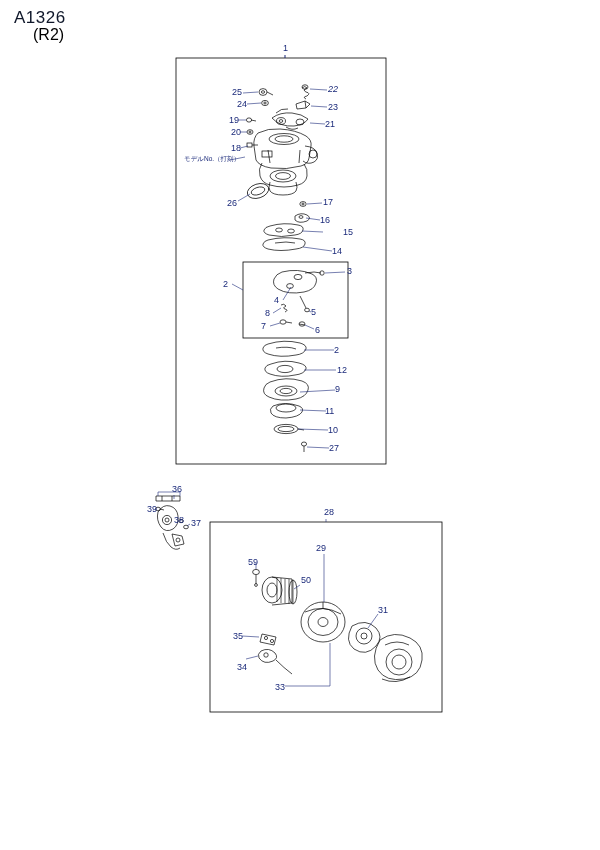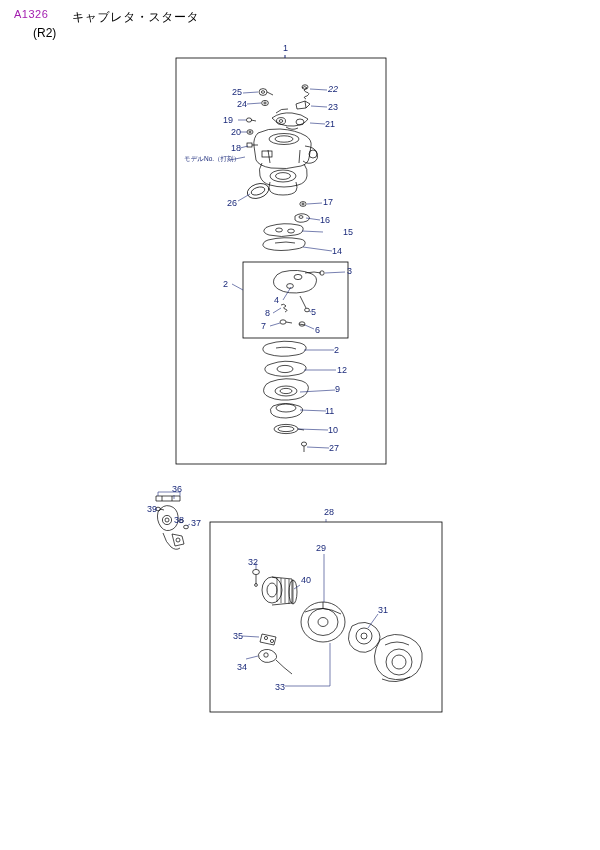--- a/index.html
+++ b/index.html
@@ -18,37 +18,37 @@
   #sheet {
     position: absolute;
     left: 0; top: 0;
     width: 600px;
     height: 850px;
   }
   .hdr-code {
     position: absolute;
     left: 14px;
     top: 8px;
-    font-size: 11px;
+    font-size: 17px;
     letter-spacing: 0.5px;
-    color: #a21caf;
+    color: #0f172a;
   }
   .hdr-title {
     position: absolute;
     left: 72px;
     top: 9px;
     font-size: 12px;
     letter-spacing: 0.5px;
     color: #000;
   }
   .hdr-sub {
     position: absolute;
     left: 33px;
     top: 26px;
-    font-size: 12px;
+    font-size: 16px;
     color: #000;
   }
   svg.layer {
     position: absolute;
     left: 0;
     top: 0;
     width: 600px;
     height: 850px;
   }
   .num {
@@ -66,21 +66,20 @@
     white-space: nowrap;
     line-height: 1;
   }
 </style>
 </head>
 <body>
 
 <div id="sheet">
 
   <div class="hdr-code">A1326</div>
-  <div class="hdr-title">キャブレタ・スタータ</div>
   <div class="hdr-sub">(R2)</div>
 
   <svg class="layer" viewBox="0 0 600 850">
     <g fill="none" stroke="#000" stroke-width="0.7">
 
       <rect x="176" y="58" width="210" height="406" stroke="#000" stroke-width="0.8"></rect>
       <rect x="243" y="262" width="105" height="76" stroke="#000" stroke-width="0.8"></rect>
       <rect x="210" y="522" width="232" height="190" stroke="#000" stroke-width="0.8"></rect>
 
       <g stroke="#1b2a7a" stroke-width="0.6">
@@ -350,34 +349,34 @@
   <div class="num" style="left:335px; top:385px;">9</div>
   <div class="num" style="left:328px; top:426px;text-align:right;">10</div>
   <div class="num" style="left:325px; top:407px;">11</div>
   <div class="num" style="left:337px; top:366px;">12</div>
   <div class="num" style="left:334px; top:346px;">2</div>
   <div class="num" style="left:332px; top:247px;">14</div>
   <div class="num" style="left:323px; top:228px;margin-left:20px;">15</div>
   <div class="num" style="left:320px; top:216px;">16</div>
   <div class="num" style="left:323px; top:198px;">17</div>
   <div class="num" style="left:231px; top:144px;">18</div>
-  <div class="num" style="left:223px; top:116px;">19</div>
+  <div class="num" style="left:229px; top:116px;">19</div>
   <div class="num" style="left:231px; top:128px;">20</div>
   <div class="num" style="left:325px; top:120px;">21</div>
   <div class="num" style="left:328px; top:85px;font-style:italic;">22</div>
   <div class="num" style="left:328px; top:103px;">23</div>
   <div class="num" style="left:237px; top:100px;">24</div>
   <div class="num" style="left:232px; top:88px;">25</div>
   <div class="num" style="left:227px; top:199px;">26</div>
   <div class="num" style="left:329px; top:444px;">27</div>
   <div class="num" style="left:324px; top:508px;">28</div>
   <div class="num" style="left:316px; top:544px;">29</div>
-  <div class="num" style="left:301px; top:576px;">40</div>
+  <div class="num" style="left:301px; top:576px;">50</div>
   <div class="num" style="left:378px; top:606px;">31</div>
-  <div class="num" style="left:248px; top:558px;">32</div>
+  <div class="num" style="left:248px; top:558px;">59</div>
   <div class="num" style="left:275px; top:683px;text-align:right;">33</div>
   <div class="num" style="left:237px; top:655px;margin-top:8px;">34</div>
   <div class="num" style="left:233px; top:632px;">35</div>
   <div class="num" style="left:172px; top:485px;">36</div>
   <div class="num" style="left:191px; top:519px;text-align:right;">37</div>
   <div class="num" style="left:174px; top:516px;">38</div>
   <div class="num" style="left:147px; top:505px;">39</div>
 
   <div class="efi-label" style="left:184px; top:156px;">モデルNo.（打刻）</div>
 

